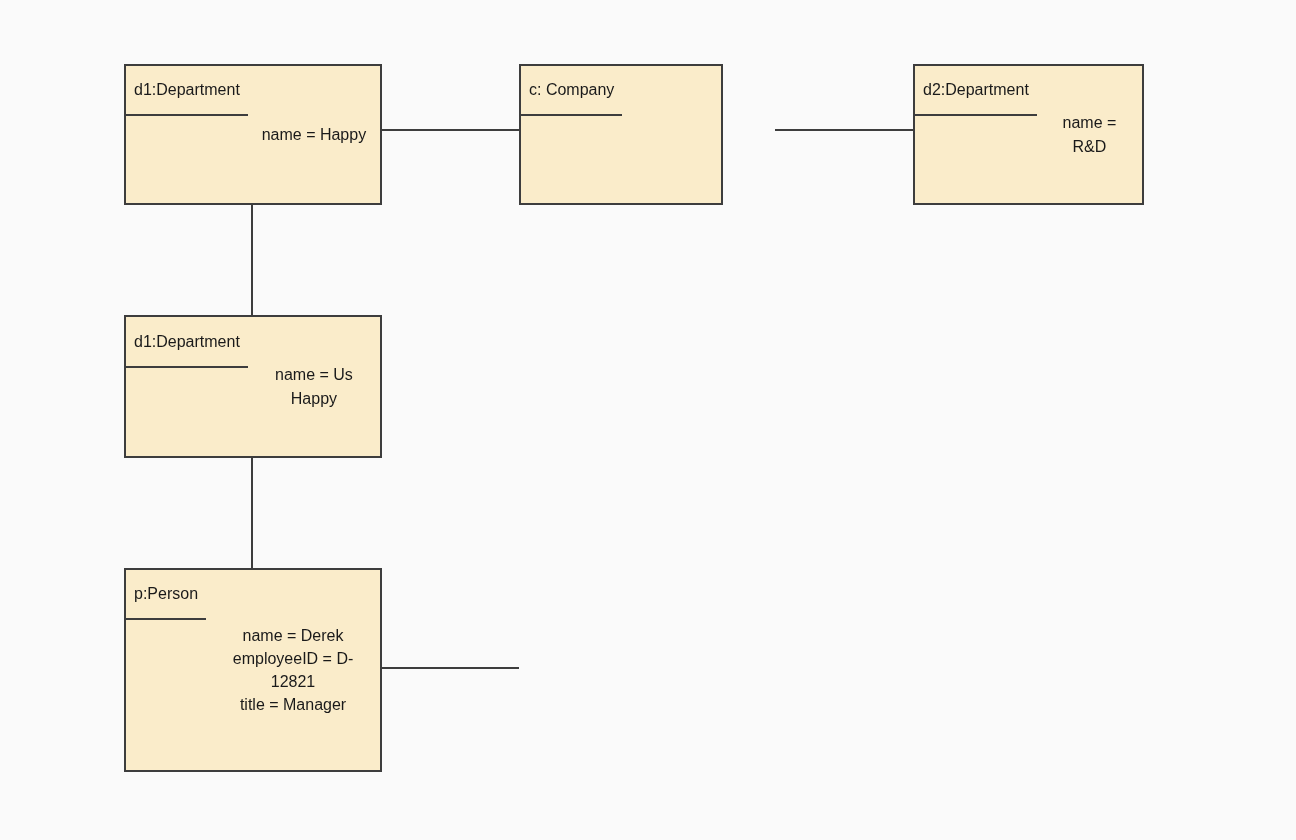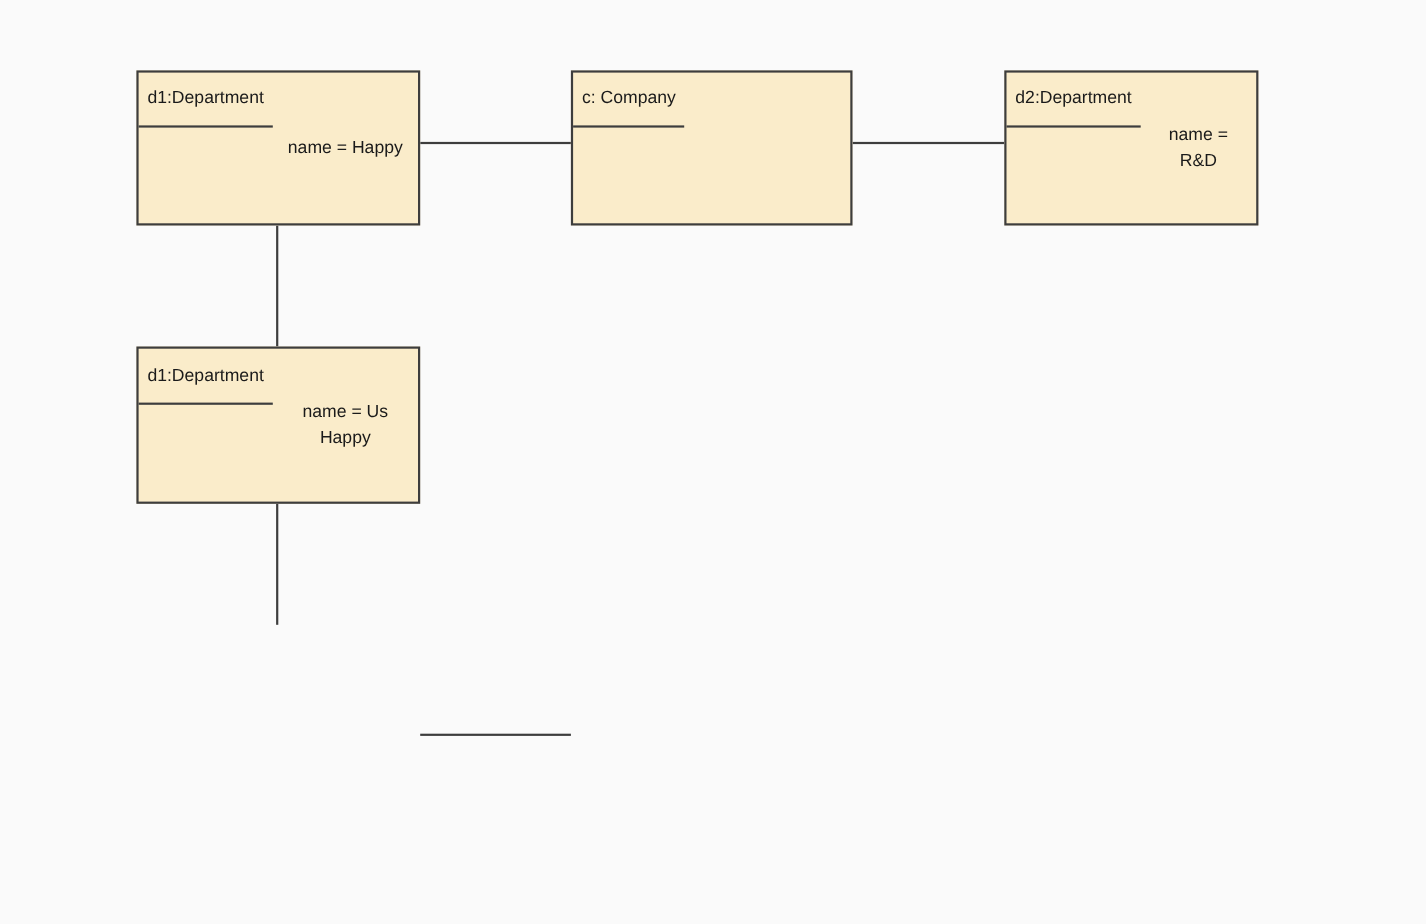--- a/index.html
+++ b/index.html
@@ -72,30 +72,36 @@
   <div class="link h" style="left:775px; top:129px; width:138px;"></div>
   <div class="link v" style="left:251px; top:205px; height:110px;"></div>
   <div class="link v" style="left:251px; top:458px; height:110px;"></div>
   <div class="link h" style="left:382px; top:667px; width:137px;"></div>
 
   <div class="uml-object" style="left:124px; top:64px; width:258px; height:141px;">
     <div class="uml-header" style="height:50px;">d1:Department</div>
     <div class="uml-body">name = Happy</div>
   </div>
 
-  <div class="uml-object" style="left:519px; top:64px; width:256px; height:141px;">
+  <div class="uml-object" style="left:519px; top:64px; width:204px; height:141px;">
     <div class="uml-header" style="height:50px;">c: Company</div>
     <div class="uml-body"></div>
   </div>
 
   <div class="uml-object" style="left:913px; top:64px; width:231px; height:141px;">
     <div class="uml-header" style="height:50px;">d2:Department</div>
     <div class="uml-body">name = R&amp;D</div>
   </div>
 
   <div class="uml-object" style="left:124px; top:315px; width:258px; height:143px;">
     <div class="uml-header" style="height:51px;">d1:Department</div>
     <div class="uml-body">name = Us Happy</div>
   </div>
 
+  <div class="uml-object" style="left:124px; top:568px; width:258px; height:204px;">
+    <div class="uml-header" style="height:50px;">p:Person</div>
+    <div class="uml-body">name = Derek
+employeeID = D-12821
+title = Manager</div>
+  </div>
 
 
 </div>
 
 </body></html>

